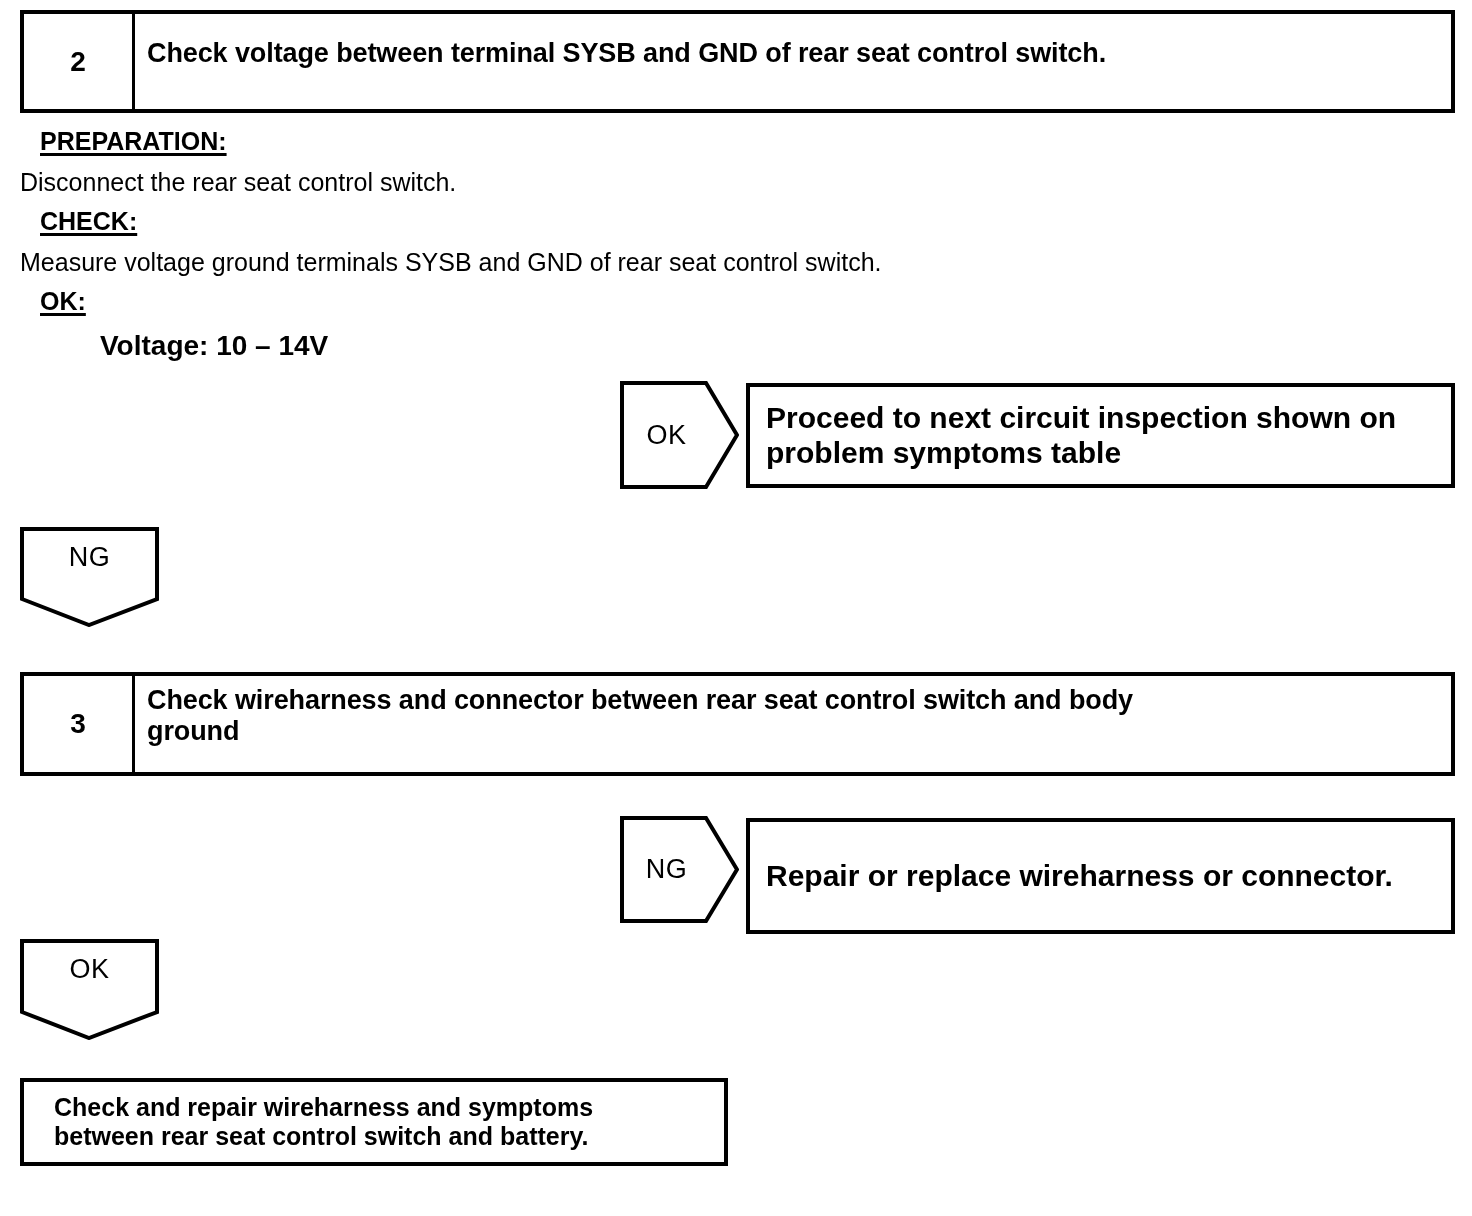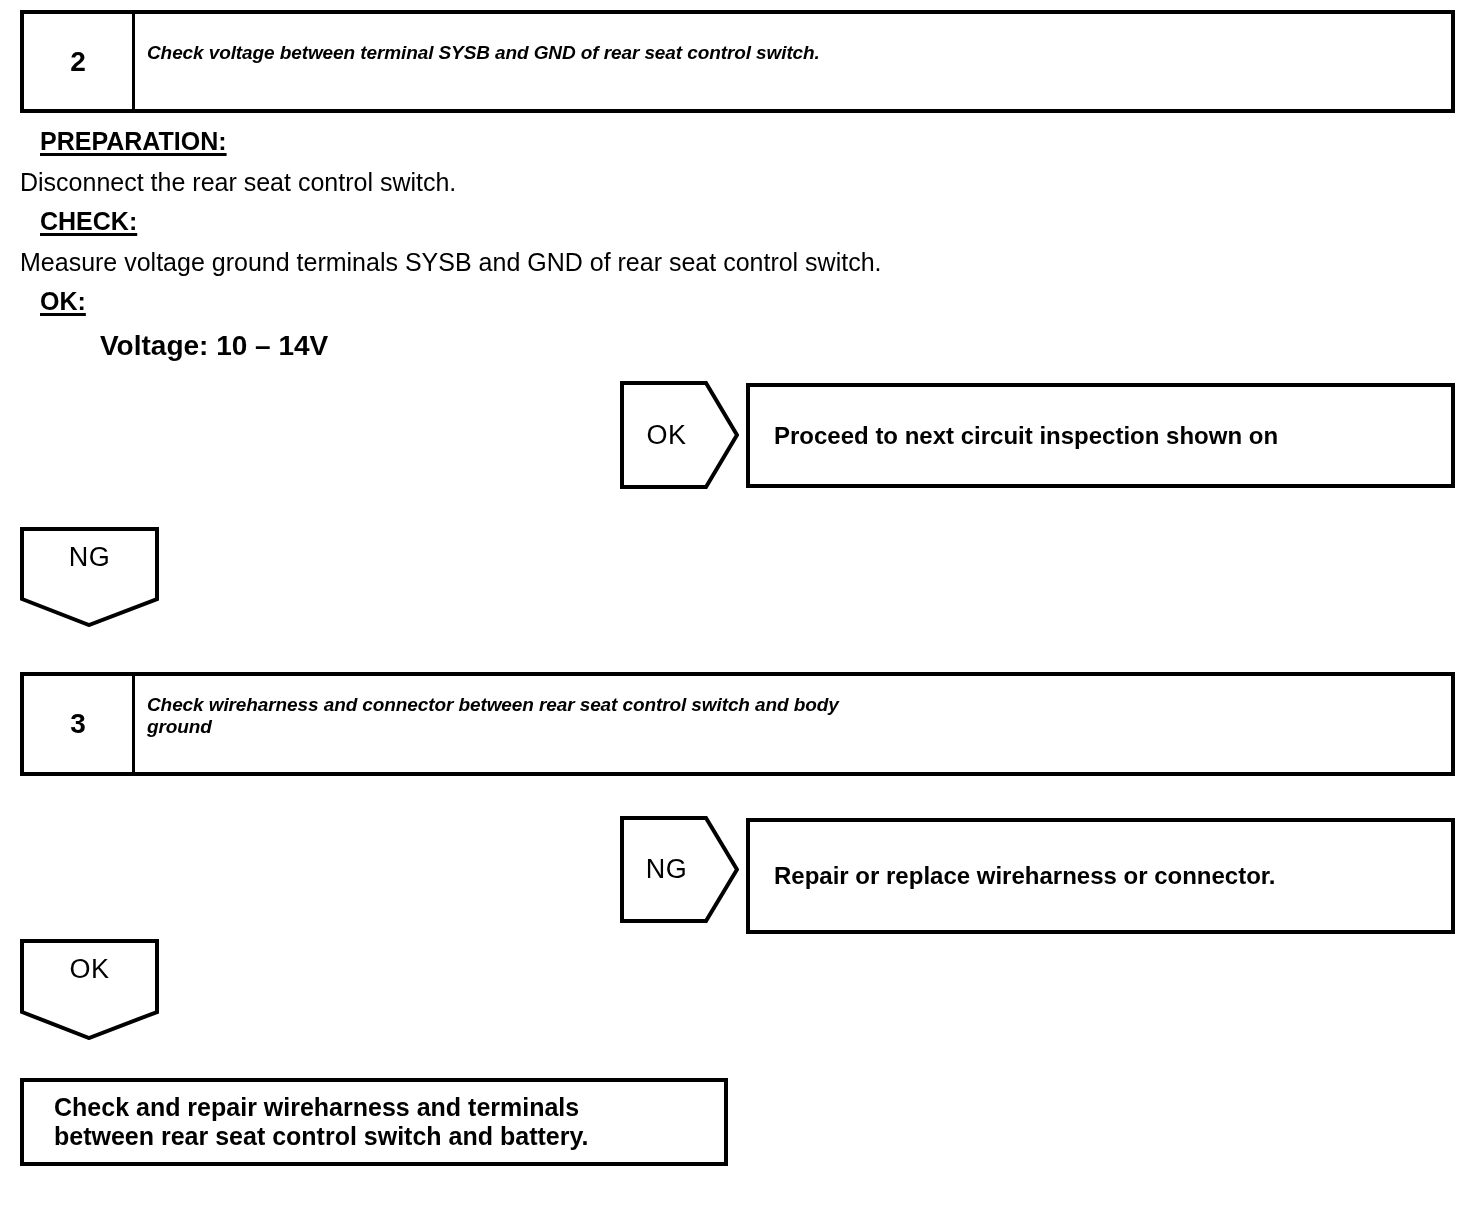--- a/index.html
+++ b/index.html
@@ -40,25 +40,24 @@
     justify-content: center;
     font-size: 28px;
     font-weight: bold;
     letter-spacing: 0px;
   }
   .step-title {
     flex: 1 1 auto;
     display: flex;
     align-items: center;
     padding: 0 14px 17px 12px;
-    font-size: 19px;
+    font-size: 27px;
     font-weight: bold;
     line-height: 1.14;
     letter-spacing: -0.1px;
-    font-style: italic;
   }
 
   
   .body-text {
     position: absolute;
     left: 20px;
     font-size: 25px;
     line-height: 1.0;
     white-space: nowrap;
   }
@@ -112,22 +111,22 @@
   
   .result-box {
     position: absolute;
     box-sizing: border-box;
     border: 4px solid #000;
     background: #fff;
     display: flex;
     align-items: center;
   }
   .result-text {
-    padding: 0 24px;
-    font-size: 24px;
+    padding: 0 16px;
+    font-size: 30px;
     font-weight: bold;
     line-height: 1.16;
     width: 100%;
     box-sizing: border-box;
   }
   .justified {
     text-align: justify;
     text-align-last: left;
   }
   .result-text .ln { display: block; }
@@ -168,20 +167,21 @@
   <div class="tag-right" style="left:620px; top:381px; width:119px; height:108px;">
     <svg width="119" height="108" viewBox="0 0 119 108" aria-hidden="true">
       <polygon points="2,2 86,2 117,54 86,106 2,106" fill="#ffffff" stroke="#000000" stroke-width="4" stroke-linejoin="miter"></polygon>
     </svg>
     <div class="tag-label">OK</div>
   </div>
 
   <div class="result-box" style="left:746px; top:383px; width:709px; height:105px;">
     <div class="result-text">
       <span class="ln justified">Proceed to next circuit inspection shown on</span>
+      <span class="ln">problem symptoms table</span>
     </div>
   </div>
 
   <div class="tag-down" style="left:20px; top:527px; width:139px; height:100px;">
     <svg width="139" height="100" viewBox="0 0 139 100" aria-hidden="true">
       <polygon points="2,2 137,2 137,72 69,98 2,72" fill="#ffffff" stroke="#000000" stroke-width="4" stroke-linejoin="miter"></polygon>
     </svg>
     <div class="tag-label">NG</div>
   </div>
 
@@ -208,18 +208,18 @@
 
   <div class="tag-down" style="left:20px; top:939px; width:139px; height:101px;">
     <svg width="139" height="101" viewBox="0 0 139 101" aria-hidden="true">
       <polygon points="2,2 137,2 137,73 69,99 2,73" fill="#ffffff" stroke="#000000" stroke-width="4" stroke-linejoin="miter"></polygon>
     </svg>
     <div class="tag-label">OK</div>
   </div>
 
   <div class="final-box" style="left:20px; top:1078px; width:708px; height:88px;">
     <div class="final-text">
-      <span class="ln">Check and repair wireharness and terminals</span>
+      <span class="ln">Check and repair wireharness and symptoms</span>
       <span class="ln">between rear seat control switch and battery.</span>
     </div>
   </div>
 
 </div>
 
 </body></html>

